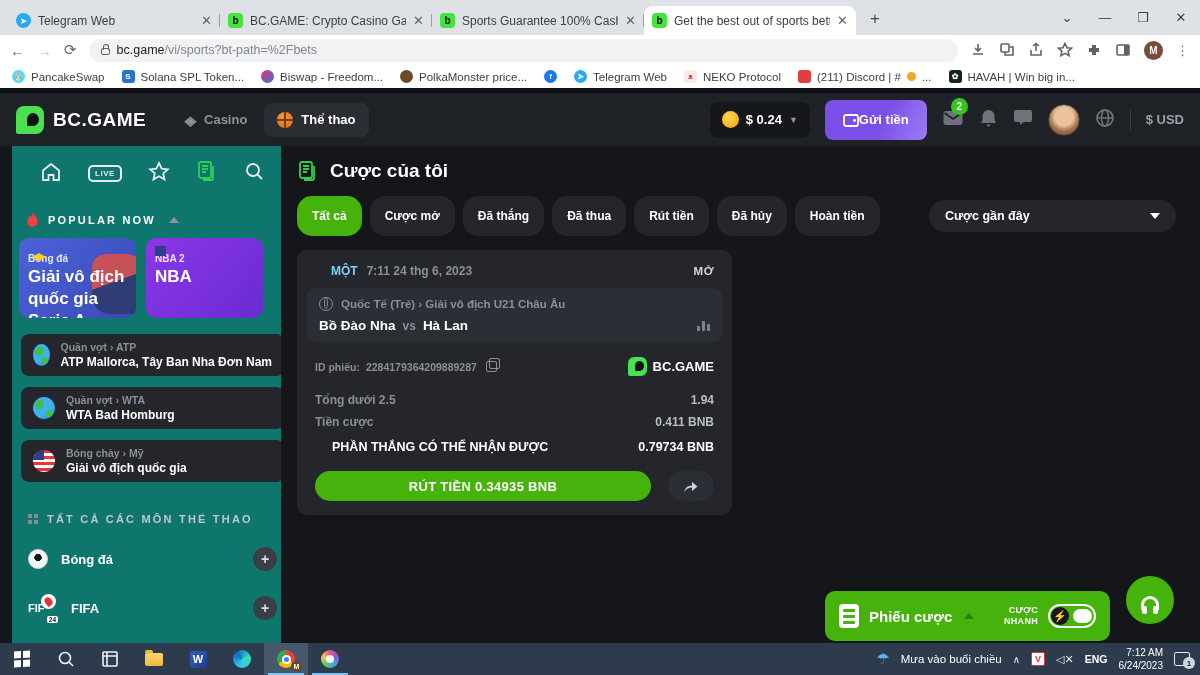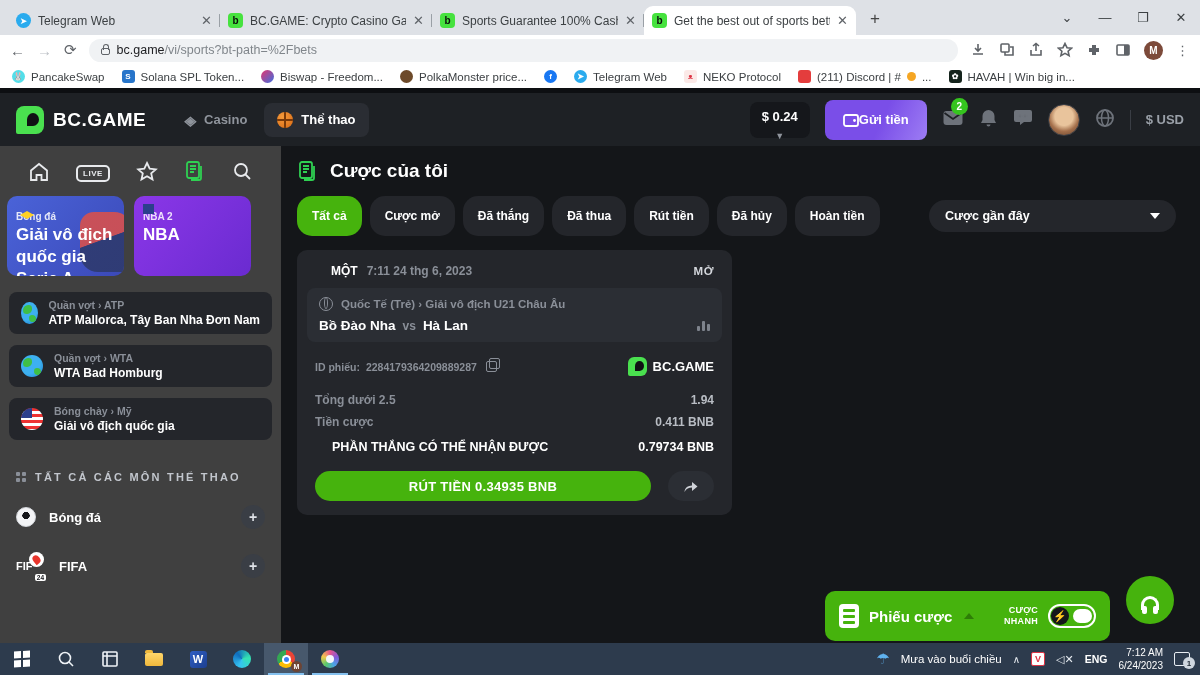--- a/index.html
+++ b/index.html
@@ -50,33 +50,33 @@
   .logoglyph::after{ content:""; position:absolute; right:5px; top:7px; width:12px; height:13px; background:#101114; border-radius:50% 50% 50% 0; }
   .logotext{ color:#fff; font-weight:800; font-size:19px; letter-spacing:.5px; }
   .topnav{ display:flex; margin-left:26px; gap:4px; }
   .navitem{ display:flex; align-items:center; gap:8px; padding:9px 13px; border-radius:8px; color:#8f949c; font-weight:700; font-size:13px; }
   .navitem.active{ background:#2a2d33; color:#fff; }
   .diamond{ color:#8f949c; font-size:14px; transform:scale(1.1,.9); }
   .bball{ width:16px; height:16px; border-radius:50%; background:radial-gradient(circle at 35% 30%, #f59a3a, #d96a14); position:relative; overflow:hidden; }
   .bball::before{ content:""; position:absolute; left:7px; top:-2px; width:2px; height:20px; background:#7a3908; }
   .bball::after{ content:""; position:absolute; left:-2px; top:7px; width:20px; height:2px; background:#7a3908; }
   .hdr-right{ margin-left:auto; display:flex; align-items:center; gap:15px; }
-  .balance{ background:#15171b; border-radius:8px; height:36px; padding:0 12px; display:flex; align-items:center; gap:7px; color:#fff; font-weight:800; font-size:13px;flex-direction:column; }
+  .balance{ background:#15171b; border-radius:8px; height:36px; padding:0 12px; display:flex; align-items:center; gap:7px; color:#fff; font-weight:800; font-size:13px; }
   .coin{ width:17px; height:17px; border-radius:50%; background:radial-gradient(circle at 40% 35%, #ffd84d, #efa40a); }
   .chev{ color:#8f949c; font-size:9px; }
   .deposit{ height:40px; padding:0 18px; border-radius:8px; background:linear-gradient(115deg,#7a4ee8 55%, #9d7df4); color:#fff; font-weight:800; font-size:13px; display:flex; align-items:center; border:none; }
   .gico svg{ stroke:#6e737b; fill:none; stroke-width:1.8; }
   .mailwrap{ position:relative; }
   .badge2{ position:absolute; top:-11px; right:-4px; background:#35c51e; color:#fff; font-size:10px; font-weight:700; width:17px; height:17px; border-radius:50%; display:flex; align-items:center; justify-content:center; }
   .avatar{ width:32px; height:32px; border-radius:50%; background:radial-gradient(circle at 50% 38%, #e9c49c 0 38%, #a4704c 62%, #5c3c28); border:1px solid #3a3e45; }
   .hsep{ width:1px; height:20px; background:#3a3e45; }
   .cur{ color:#9aa0a8; font-size:13px; font-weight:700; }
 
   
-  .sidebar{ position:absolute; left:0; top:53px; bottom:0; width:281px; background:#404040; overflow:hidden; }
+  .sidebar{ position:absolute; left:12px; top:53px; bottom:0; width:281px; background:#0f766e; overflow:hidden; }
   .side-icons{ display:flex; align-items:center; justify-content:space-between; padding:14px 28px 0; }
   .sic svg{ stroke:#e8eaed; fill:none; stroke-width:1.8; }
   .livebadge{ border:2px solid #e8eaed; border-radius:5px; color:#e8eaed; font-size:8px; font-weight:800; padding:2px 5px; letter-spacing:.5px; }
   .pop-header{ display:flex; align-items:center; gap:9px; padding:26px 14px 0; color:#fff; font-size:11px; font-weight:800; letter-spacing:2.2px; }
   .tri-up{ width:0; height:0; border-left:5px solid transparent; border-right:5px solid transparent; border-bottom:6px solid #8f949c; margin-left:4px; }
   .cards-row{ display:flex; gap:10px; padding:10px 0 0 7px; overflow:hidden; }
   .pcard{ flex:0 0 117px; height:80px; border-radius:10px; padding:8px 9px; position:relative; overflow:hidden; }
   .pcard.c1{ background:linear-gradient(130deg,#4a63d8, #3b49b8); }
   .pcard.c2{ background:linear-gradient(130deg,#e13a62, #df6326); }
   .pcard.c3{ background:linear-gradient(130deg,#8b37e8, #6a2bd0); }
@@ -110,21 +110,21 @@
   .content{ position:absolute; left:281px; top:53px; right:0; bottom:0; background:#141619; padding:14px 24px 0 16px; }
   .page-title{ display:flex; align-items:center; gap:11px; color:#fff; font-size:19px; font-weight:800; }
   .filters-row{ display:flex; align-items:center; gap:8px; margin-top:14px; }
   .pill{ height:40px; padding:0 15px; border-radius:15px; background:#24262b; color:#fff; font-size:12px; font-weight:700; display:flex; align-items:center; border:none; }
   .pill.active{ background:#46b30d; }
   .sortbox{ margin-left:auto; width:247px; height:32px; background:#24262b; border-radius:16px; display:flex; align-items:center; padding:0 16px; color:#fff; font-size:12.5px; font-weight:700; }
   .caret{ margin-left:auto; width:0; height:0; border-left:5px solid transparent; border-right:5px solid transparent; border-top:6px solid #fff; }
 
   .bet-card{ width:435px; margin-top:14px; background:#24262b; border-radius:10px; padding:8px 10px 10px; }
   .bc-head{ display:flex; align-items:center; gap:9px; padding:6px 8px 10px; font-size:12px; }
-  .btype{ color:#ffffff; font-weight:800;padding-left:16px; } .bdate{ color:#8a8f98; font-weight:700; }
+  .btype{ color:#7dd3fc; font-weight:800;padding-left:16px; } .bdate{ color:#8a8f98; font-weight:700; }
   .bstatus{ margin-left:auto; color:#d4d7dc; font-weight:800; font-size:11.5px; letter-spacing:.5px; }
   .match-box{ background:#2b2e34; border-radius:8px; padding:9px 12px; }
   .mb-top{ display:flex; align-items:center; gap:8px; color:#8a8f98; font-size:11.5px; font-weight:700; }
   .globe-sm{ width:14px; height:14px; border-radius:50%; border:1.5px solid #8a8f98; position:relative; flex:0 0 auto; }
   .globe-sm::after{ content:""; position:absolute; left:4px; top:-1px; width:4px; height:12px; border:1.5px solid #8a8f98; border-radius:50%; box-sizing:border-box; }
   .mb-teams{ display:flex; align-items:center; gap:7px; margin-top:7px; color:#fff; font-size:13.5px; font-weight:800; }
   .vs{ color:#8a8f98; font-weight:700; font-size:12px; }
   .statsic{ margin-left:auto; display:flex; align-items:flex-end; gap:2px; }
   .statsic i{ width:3px; background:#7e838c; border-radius:1px; display:block; }
   .ticket-row{ display:flex; align-items:center; gap:6px; padding:15px 8px 11px; color:#8a8f98; font-size:10.5px; font-weight:700; }
@@ -382,20 +382,27 @@
               <rect x="3" y="2" width="12" height="16" rx="2" stroke="#2fd052"></rect>
               <path d="M6 6h6M6 9h6M6 12h4" stroke="#2fd052"></path>
               <path d="M17 6v12a2 2 0 01-2 2H7" stroke="#2fd052"></path>
             </svg></span>
         <span class="sic"><svg width="21" height="21" viewBox="0 0 21 21">
               <circle cx="9" cy="9" r="6"></circle>
               <path d="M13.5 13.5L18 18"></path>
             </svg></span>
       </div>
 
+      <div class="pop-header">
+        <svg width="13" height="16" viewBox="0 0 13 16">
+            <path d="M6.5 0C8 3 11.5 5 11.5 10a5 5 0 01-10 0C1.5 7 3 5.5 4 3.5 5 5 6.5 5.5 6.5 0z" fill="#f23f42"></path>
+          </svg>
+        <span>POPULAR NOW</span>
+        <span class="tri-up"></span>
+      </div>
 
       <div class="cards-row">
         <div class="pcard c1">
           <div class="mascot"></div>
           <span class="flagbr"></span>
           <div class="pcat">Bóng đá</div>
           <div class="pttl">Giải vô địch quốc gia Serie A</div>
         </div>
         <div class="pcard c3">
           <span class="flagus"></span>

